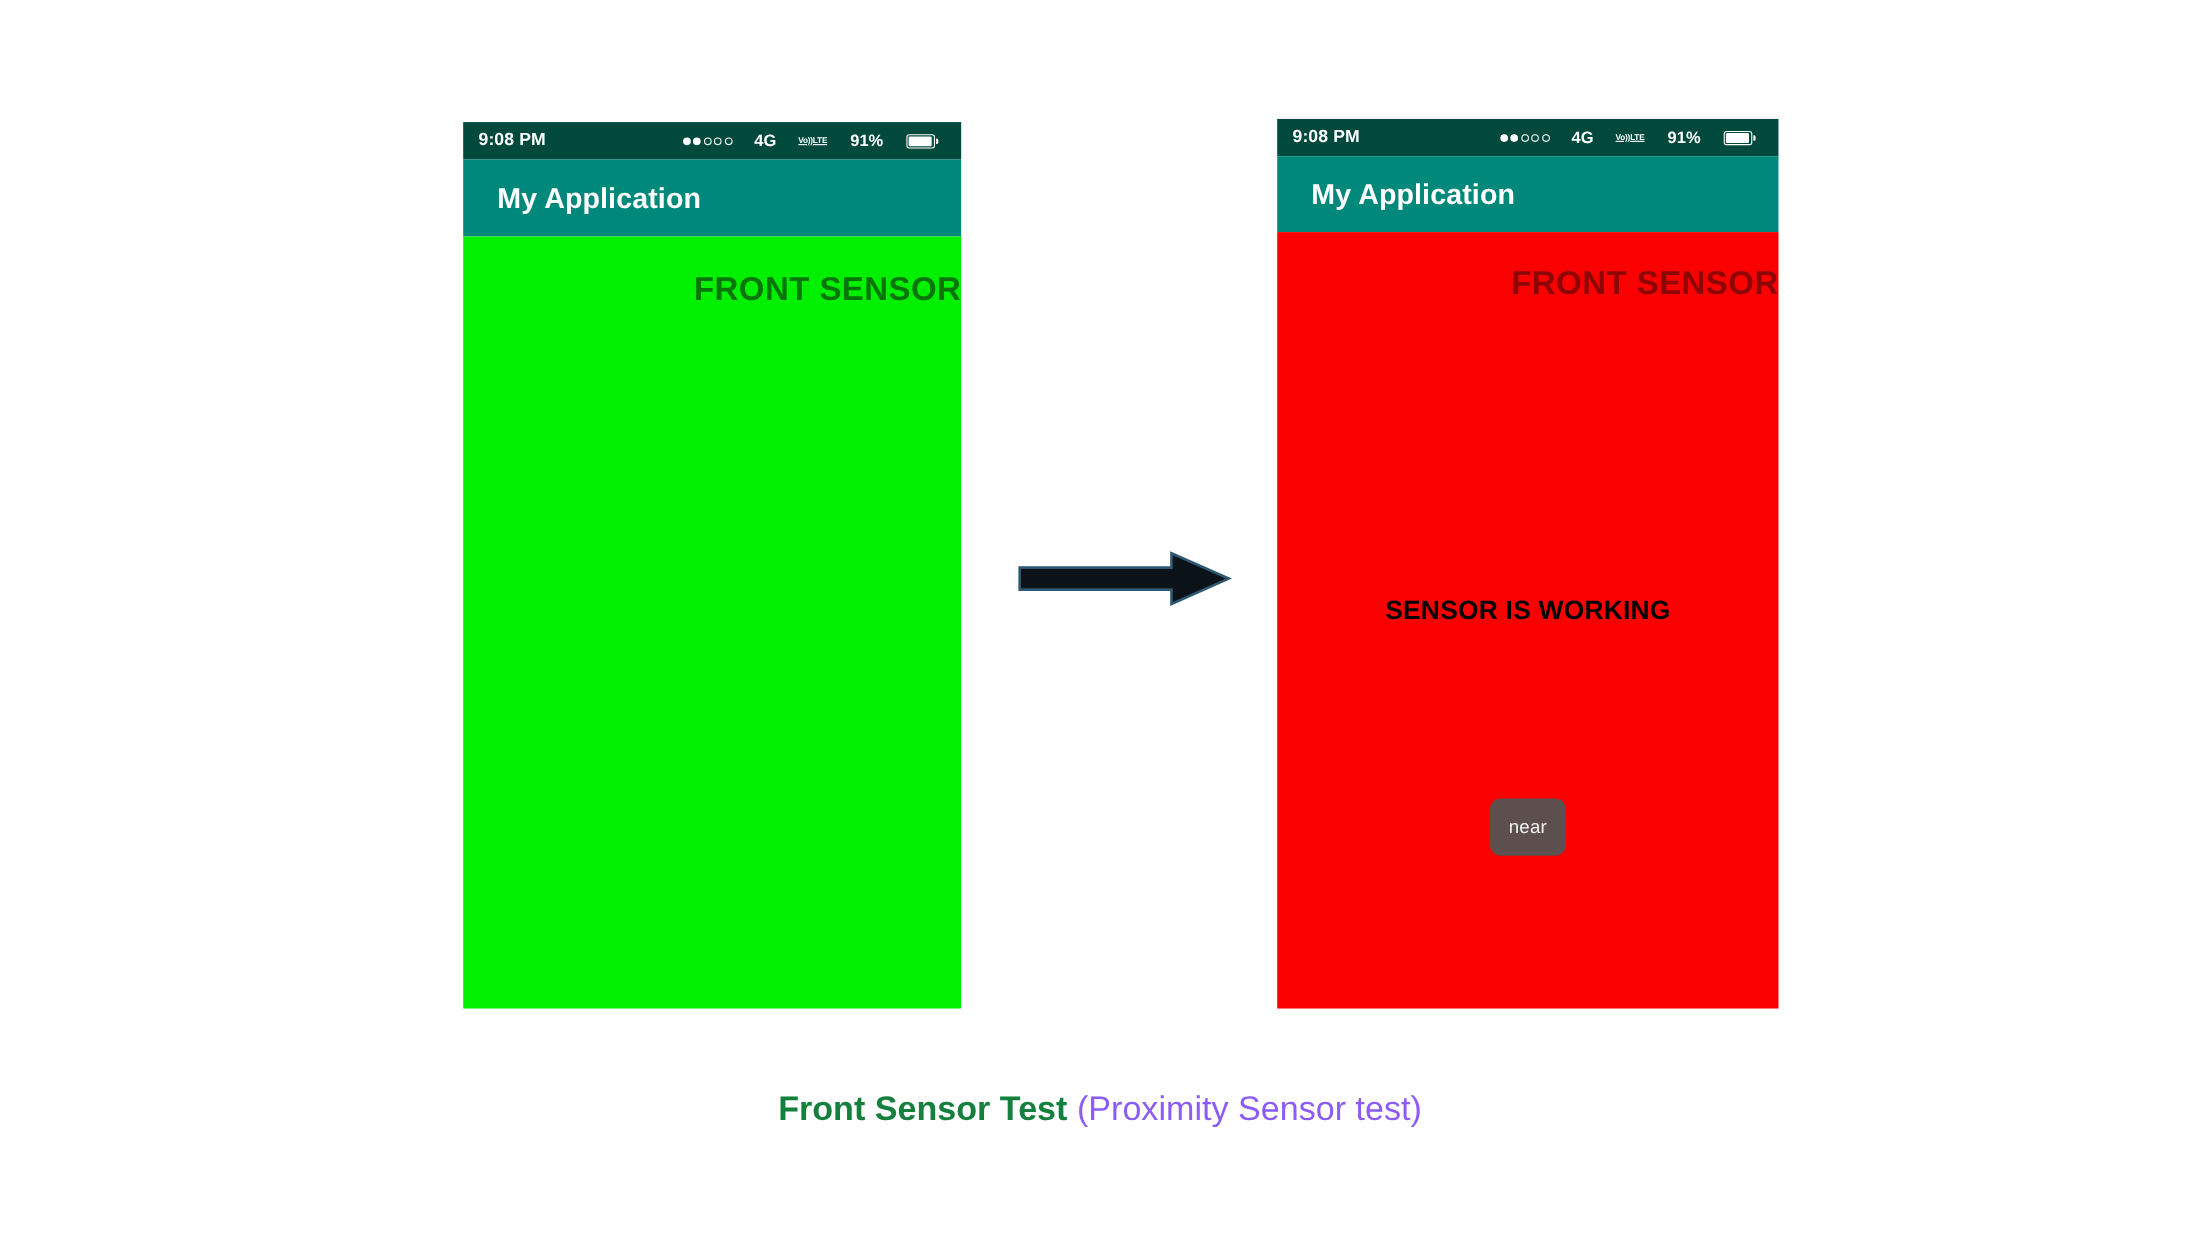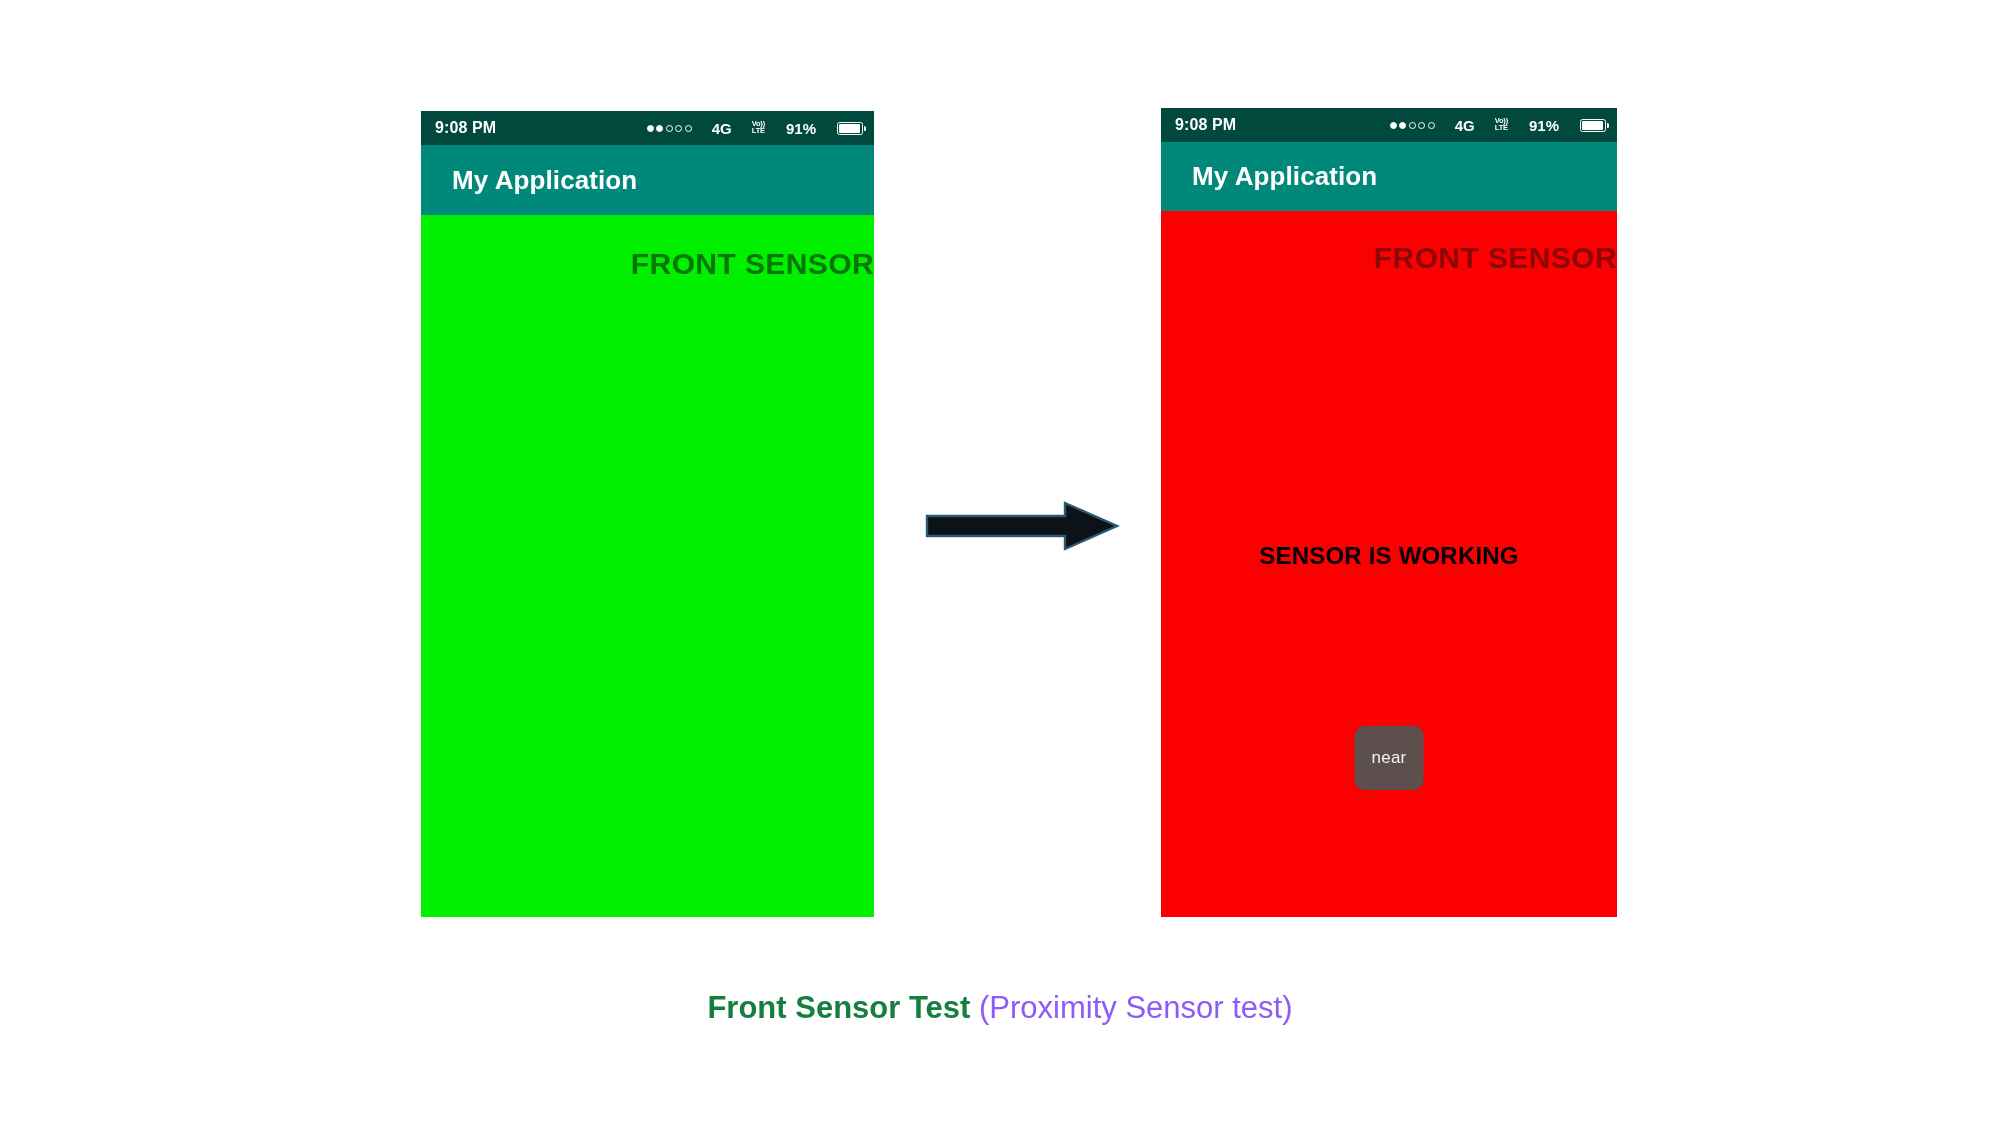--- a/index.html
+++ b/index.html
@@ -38,21 +38,21 @@
 
   
   .status-bar {
     height: 34px;
     flex: 0 0 34px;
     background: #00493c;
     color: #ffffff;
     display: flex;
     align-items: center;
     justify-content: space-between;
-    padding: 0 11px 0 14px;
+    padding: 0 24px 0 14px;
     box-sizing: border-box;
   }
   .status-time {
     font-size: 16px;
     font-weight: bold;
     letter-spacing: 0.1px;
     line-height: 1;
   }
   .status-right {
     display: flex;
@@ -72,26 +72,27 @@
     box-sizing: border-box;
   }
   .sdot.filled { background: #ffffff; }
   .net-type {
     font-size: 15px;
     font-weight: bold;
     line-height: 1;
   }
   .volte {
     display: flex;
-    flex-direction: column;
+    flex-direction: row;
     align-items: center;
     line-height: 0.92;
     font-size: 7.5px;
     font-weight: bold;
     letter-spacing: -0.2px;
+    text-decoration: underline;
   }
   .batt-pct {
     font-size: 15px;
     font-weight: bold;
     line-height: 1;
     margin-left: 1px;
   }
   .batt-icon {
     position: relative;
     width: 26px;
@@ -189,21 +190,21 @@
   
   .toast {
     position: absolute;
     left: 50%;
     transform: translateX(-50%);
     top: 515px;
     background: #5c4f4d;
     color: #f2f2f2;
     border-radius: 10px;
     padding: 0 17px;
-    height: 64px;
+    height: 52px;
     display: flex;
     align-items: center;
     justify-content: center;
     font-size: 17px;
     letter-spacing: 0.2px;
   }
 
   
   #flow-arrow {
     position: absolute;

